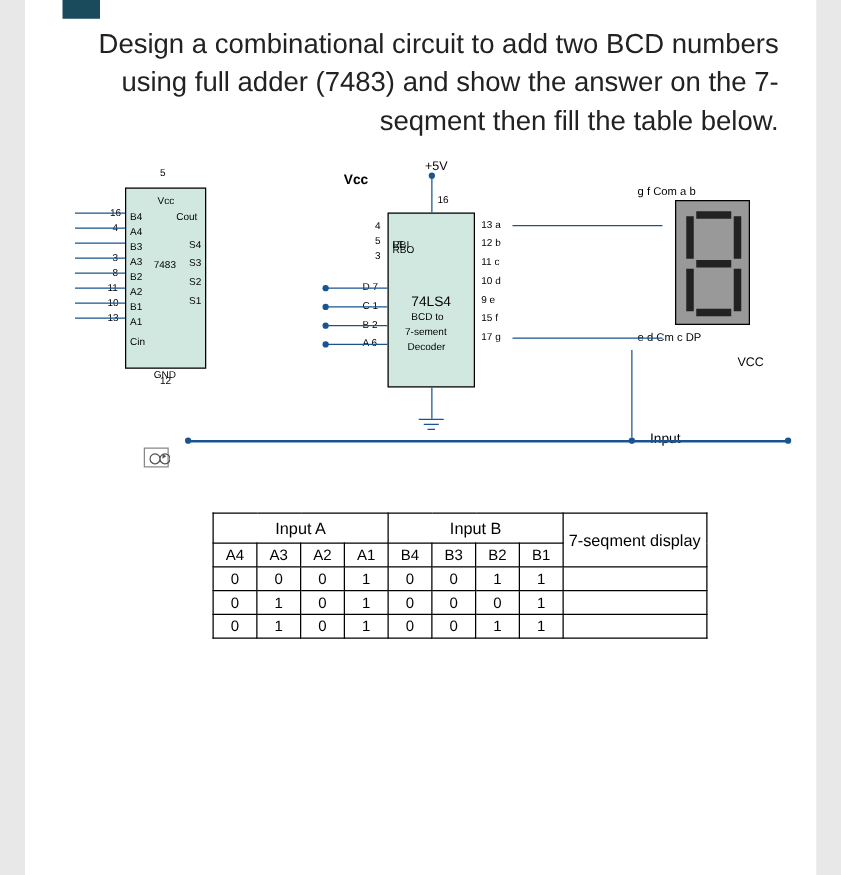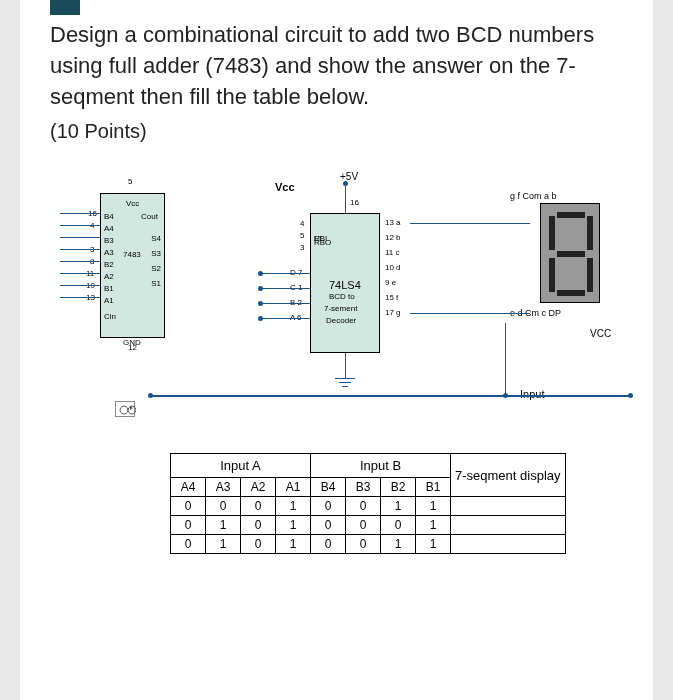--- a/index.html
+++ b/index.html
@@ -22,20 +22,21 @@
       background: #1a4b5c;
       position: absolute;
       top: 0;
       left: 50px;
     }
     .question-title {
       font-size: 22px;
       line-height: 1.4;
       color: #222;
       margin-bottom: 8px;
+      text-align: right;
     }
     .question-meta {
       font-size: 18px;
       color: #222;
       margin-bottom: 4px;
     }
     .asterisk { color: #c00; }
     .info-icon {
       display: inline-block;
       width: 18px;
@@ -144,21 +145,20 @@
     }
     .chip-text { position: absolute; font-size: 8px; }
   </style>
 </head>
 <body>
 
 <div class="corner-mark"></div>
 
 <div class="container">
   <div class="question-title">Design a combinational circuit to add two BCD numbers using full adder (7483) and show the answer on the 7-seqment then fill the table below.</div>
-  <div class="points">(10 Points)</div>
 
   <div class="diagram-area">
 
     <div class="ic-chip chip-7483">
       <span class="chip-text" style="left:22px;top:56px">7483</span>
       <span class="chip-text" style="left:25px;top:5px">Vcc</span>
       <span class="chip-text" style="left:40px;top:18px">Cout</span>
       <span class="chip-text" style="left:22px;top:144px">GND</span>
       <span class="chip-text" style="left:3px;top:18px">B4</span>
       <span class="chip-text" style="left:3px;top:30px">A4</span>

